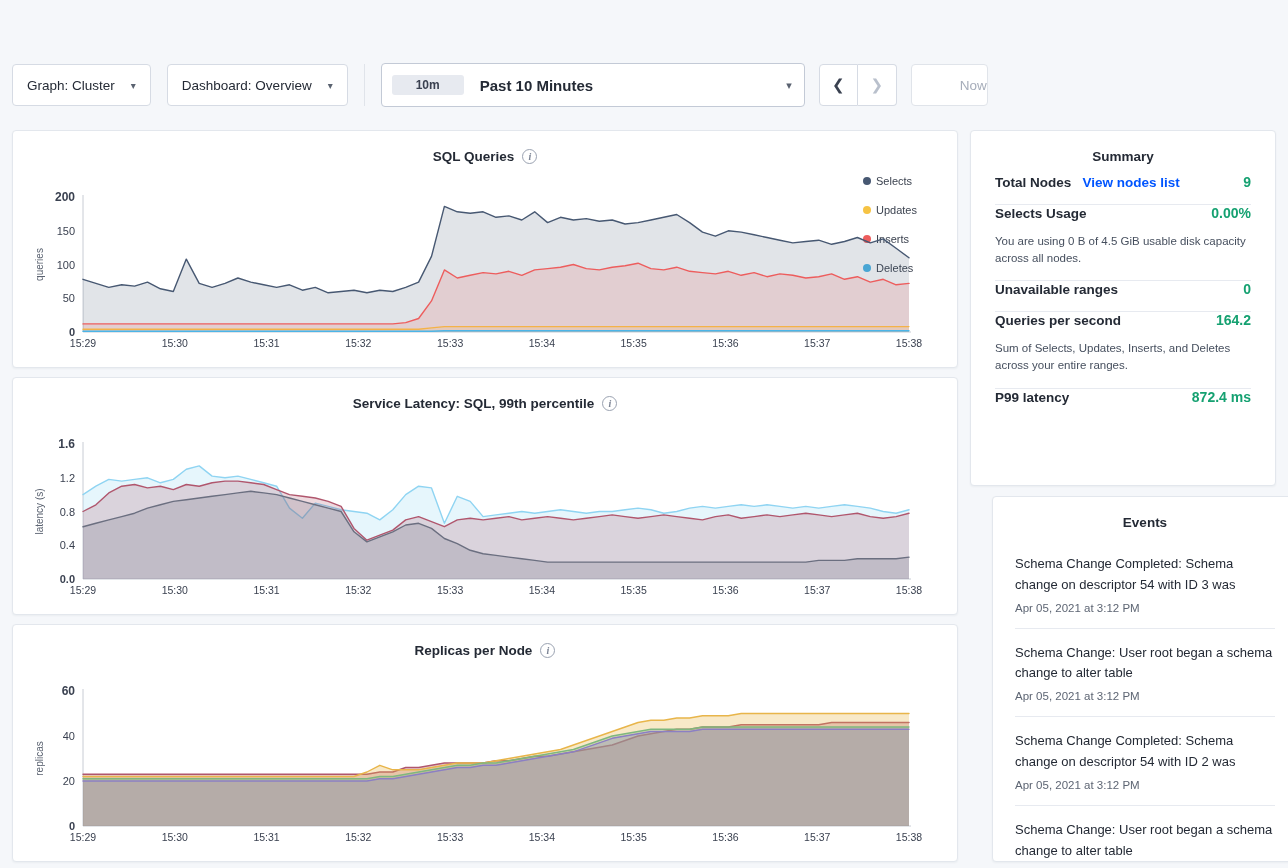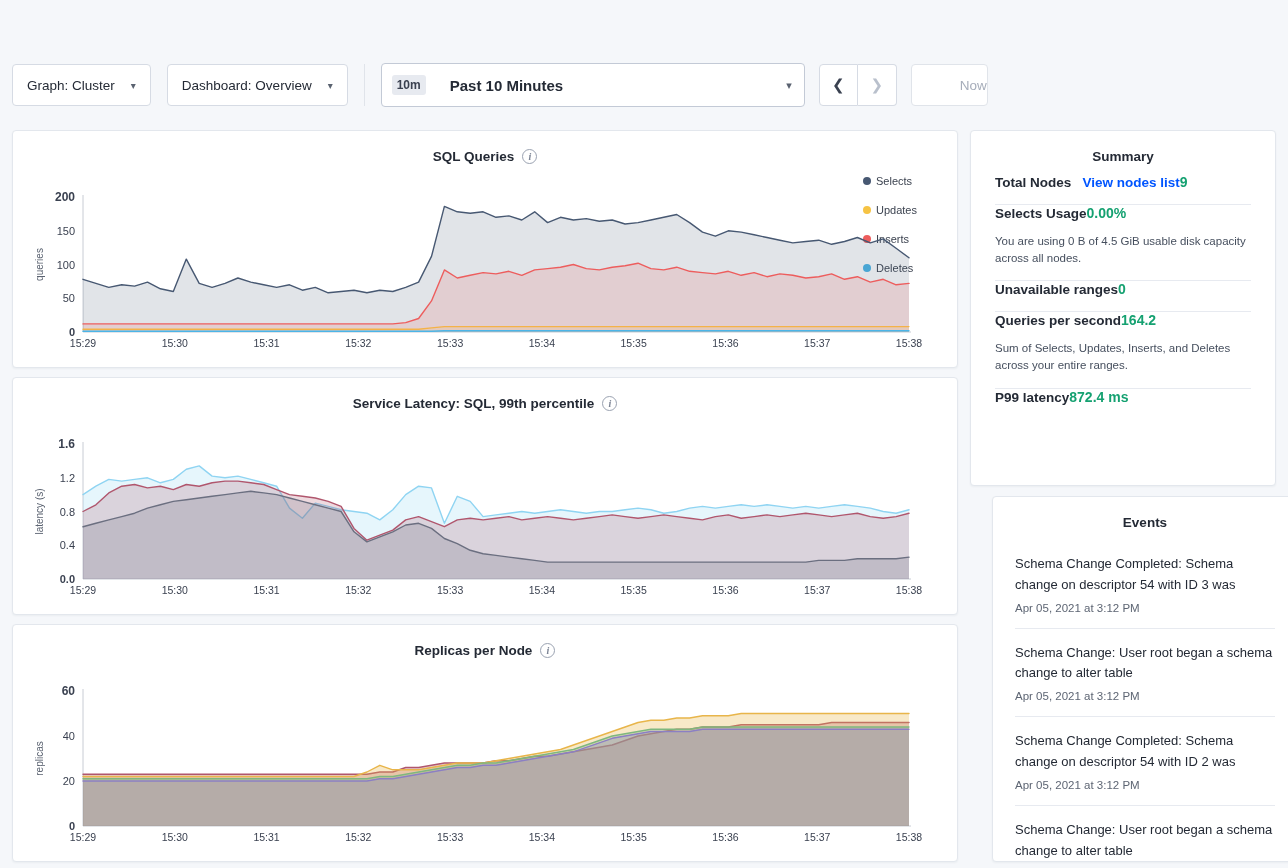--- a/index.html
+++ b/index.html
@@ -34,21 +34,21 @@
   .divider-v {
     width: 1px; height: 42px; background: #e0e4ea; margin: 0 16px;
   }
   .timepicker {
     width: 424px; height: 44px; border: 1px solid #c3cad6; background: #fff;
     border-radius: 4px; display: flex; align-items: center;
     padding: 0 12px 0 10px; cursor: pointer; position: relative;
   }
   .pill {
     background: #e7eaf0; color: #3a4150; font-size: 12px; font-weight: 700;
-    border-radius: 3px; padding: 3px 5px; margin-right: 24px;
+    border-radius: 3px; padding: 3px 24px; margin-right: 16px;
   }
   .timepicker .tp-label { font-size: 15px; font-weight: 700; color: #242a35; }
   .timepicker .caret { margin-left: auto; font-size: 11px; color: #5a6270; }
 
   .navgroup { display: flex; margin-left: 14px; }
   .navbtn {
     width: 39px; height: 42px; border: 1px solid #d6dbe4; background: #fff;
     display: flex; align-items: center; justify-content: center;
     font-size: 15px; color: #3a4150; cursor: pointer;
   }
@@ -94,21 +94,21 @@
   
   .summary-card { left: 970px; top: 130px; width: 306px; height: 356px; }
   .events-card { left: 992px; top: 496px; width: 306px; height: 366px; overflow: hidden; }
 
   .panel-title {
     text-align: center; font-size: 13.5px; font-weight: 700;
     margin-top: 18px; margin-bottom: 10px;
   }
   .sum-row { padding: 0 24px; }
   .sum-line {
-    display: flex; align-items: baseline; 
+    display: flex; align-items: baseline; justify-content: space-between;
   }
   .sum-key { font-size: 13.5px; font-weight: 700; color: #242a35; }
   .sum-key a { color: #0055ff; text-decoration: none; font-weight: 700; cursor: pointer; }
   .sum-val { font-size: 14px; font-weight: 700; color: #15a171; }
   .sum-desc { font-size: 11.5px; color: #464f5e; line-height: 1.45; margin-top: 12px; }
   .hr { height: 1px; background: #e7eaf0; margin: 14px 24px 0; }
 
   .event { padding: 14px 22px 0; }
   .event-title { font-size: 13px; color: #242a35; line-height: 1.6; }
   .event-time { font-size: 11.5px; color: #5d6573; margin-top: 6px; }

